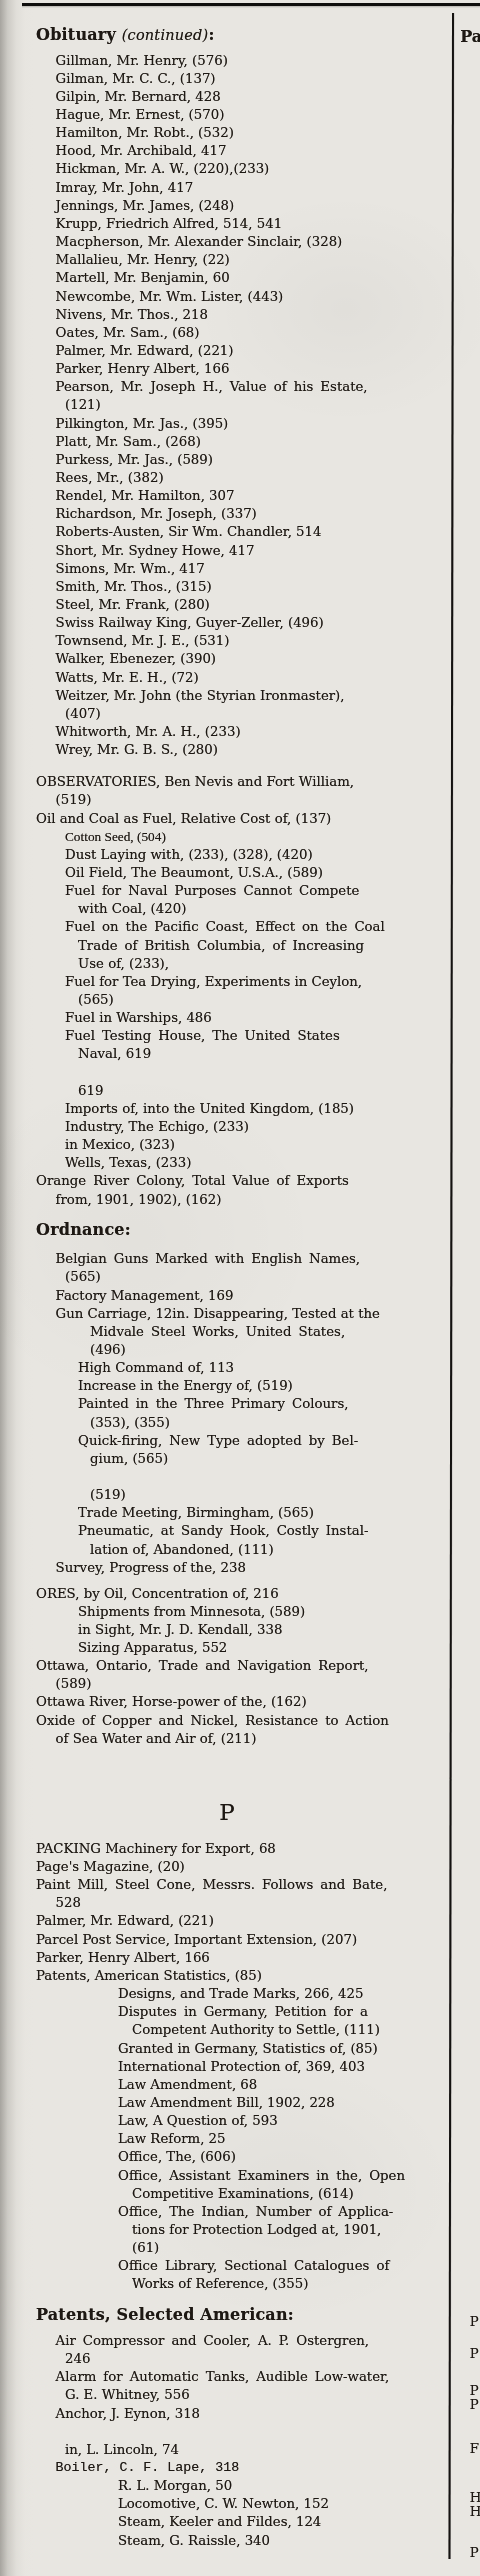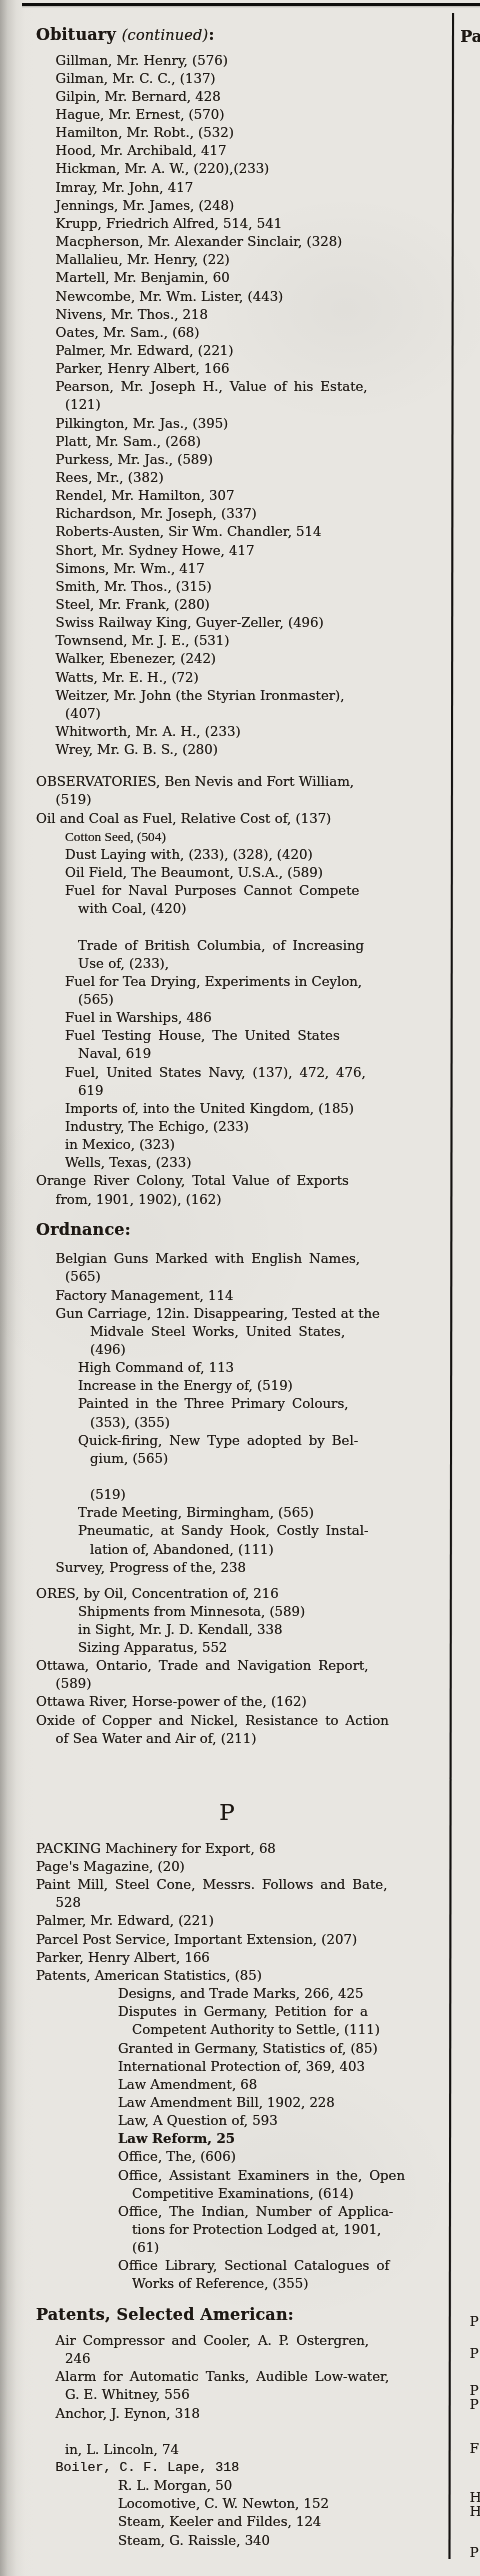--- a/index.html
+++ b/index.html
@@ -100,53 +100,53 @@
       <div class="line ind1" style="top: 469px;">Rees, Mr., (382)</div>
       <div class="line ind1" style="top: 487px;">Rendel, Mr. Hamilton, 307</div>
       <div class="line ind1" style="top: 505px;">Richardson, Mr. Joseph, (337)</div>
       <div class="line ind1" style="top: 523px;">Roberts-Austen, Sir Wm. Chandler, 514</div>
       <div class="line ind1" style="top: 542px;">Short, Mr. Sydney Howe, 417</div>
       <div class="line ind1" style="top: 560px;">Simons, Mr. Wm., 417</div>
       <div class="line ind1" style="top: 578px;">Smith, Mr. Thos., (315)</div>
       <div class="line ind1" style="top: 596px;">Steel, Mr. Frank, (280)</div>
       <div class="line ind1" style="top: 614px;">Swiss Railway King, Guyer-Zeller, (496)</div>
       <div class="line ind1" style="top: 632px;">Townsend, Mr. J. E., (531)</div>
-      <div class="line ind1" style="top: 650px;">Walker, Ebenezer, (242)</div>
+      <div class="line ind1" style="top: 650px;">Walker, Ebenezer, (390)</div>
       <div class="line ind1" style="top: 669px;">Watts, Mr. E. H., (72)</div>
       <div class="line ind1" style="top: 687px;">Weitzer, Mr. John (the Styrian Ironmaster),</div>
       <div class="line ind2" style="top: 705px;">(407)</div>
       <div class="line ind1" style="top: 723px;">Whitworth, Mr. A. H., (233)</div>
       <div class="line ind1" style="top: 741px;">Wrey, Mr. G. B. S., (280)</div>
       <div class="line ind0" style="top: 773px;">OBSERVATORIES, Ben Nevis and Fort William,</div>
       <div class="line ind1" style="top: 791px;">(519)</div>
       <div class="line ind0" style="top: 810px;">Oil and Coal as Fuel, Relative Cost of, (137)</div>
       <div class="line ind2" style="top: 828px; font-family: Liberation Serif, serif;">Cotton Seed, (504)</div>
       <div class="line ind2" style="top: 846px;">Dust Laying with, (233), (328), (420)</div>
       <div class="line ind2" style="top: 864px;">Oil Field, The Beaumont, U.S.A., (589)</div>
       <div class="line ind2 wide" style="top: 882px;">Fuel for Naval Purposes Cannot Compete</div>
       <div class="line ind3" style="top: 900px;">with Coal, (420)</div>
+      <div class="line ind2 wide" style="top: 918px;">Fuel on the Pacific Coast, Effect on the Coal</div>
       <div class="line ind3 wide" style="top: 937px;">Trade of British Columbia, of Increasing</div>
       <div class="line ind3" style="top: 955px;">Use of, (233),</div>
       <div class="line ind2" style="top: 973px;">Fuel for Tea Drying, Experiments in Ceylon,</div>
       <div class="line ind3" style="top: 991px;">(565)</div>
       <div class="line ind2" style="top: 1009px;">Fuel in Warships, 486</div>
       <div class="line ind2 wide" style="top: 1027px;">Fuel Testing House, The United States</div>
       <div class="line ind3" style="top: 1045px;">Naval, 619</div>
-      <div class="line ind2 wide" style="top: 1064px;">Fuel, United States Navy, (137), 472, 476,</div>
       <div class="line ind3" style="top: 1082px;">619</div>
       <div class="line ind2" style="top: 1100px;">Imports of, into the United Kingdom, (185)</div>
       <div class="line ind2" style="top: 1118px;">Industry, The Echigo, (233)</div>
       <div class="line ind2" style="top: 1136px;">in Mexico, (323)</div>
       <div class="line ind2" style="top: 1154px;">Wells, Texas, (233)</div>
       <div class="line ind0 wide" style="top: 1172px;">Orange River Colony, Total Value of Exports</div>
       <div class="line ind1" style="top: 1191px;">from, 1901, 1902), (162)</div>
       <div class="line ind0 h" style="top: 1221px;">Ordnance:</div>
       <div class="line ind1 wide" style="top: 1250px;">Belgian Guns Marked with English Names,</div>
       <div class="line ind2" style="top: 1268px;">(565)</div>
-      <div class="line ind1" style="top: 1287px;">Factory Management, 114</div>
+      <div class="line ind1" style="top: 1287px;">Factory Management, 169</div>
       <div class="line ind1" style="top: 1305px;">Gun Carriage, 12in. Disappearing, Tested at the</div>
       <div class="line ind4 wide" style="top: 1323px;">Midvale Steel Works, United States,</div>
       <div class="line ind4" style="top: 1341px;">(496)</div>
       <div class="line ind3" style="top: 1359px;">High Command of, 113</div>
       <div class="line ind3" style="top: 1377px;">Increase in the Energy of, (519)</div>
       <div class="line ind3 wide" style="top: 1395px;">Painted in the Three Primary Colours,</div>
       <div class="line ind4" style="top: 1414px;">(353), (355)</div>
       <div class="line ind3 wide" style="top: 1432px;">Quick-firing, New Type adopted by Bel-</div>
       <div class="line ind4" style="top: 1450px;">gium, (565)</div>
       <div class="line ind4" style="top: 1486px;">(519)</div>
@@ -173,21 +173,21 @@
       <div class="line ind0" style="top: 1949px;">Parker, Henry Albert, 166</div>
       <div class="line ind0" style="top: 1967px;">Patents, American Statistics, (85)</div>
       <div class="line ind5" style="top: 1985px;">Designs, and Trade Marks, 266, 425</div>
       <div class="line ind5 wide" style="top: 2003px;">Disputes in Germany, Petition for a</div>
       <div class="line ind6" style="top: 2021px;">Competent Authority to Settle, (111)</div>
       <div class="line ind5" style="top: 2040px;">Granted in Germany, Statistics of, (85)</div>
       <div class="line ind5" style="top: 2058px;">International Protection of, 369, 403</div>
       <div class="line ind5" style="top: 2076px;">Law Amendment, 68</div>
       <div class="line ind5" style="top: 2094px;">Law Amendment Bill, 1902, 228</div>
       <div class="line ind5" style="top: 2112px;">Law, A Question of, 593</div>
-      <div class="line ind5" style="top: 2130px; font-weight: bold;">Law Reform, 25</div>
+      <div class="line ind5" style="top: 2130px;">Law Reform, 25</div>
       <div class="line ind5" style="top: 2148px;">Office, The, (606)</div>
       <div class="line ind5 wide" style="top: 2167px;">Office, Assistant Examiners in the, Open</div>
       <div class="line ind6" style="top: 2185px;">Competitive Examinations, (614)</div>
       <div class="line ind5 wide" style="top: 2203px;">Office, The Indian, Number of Applica-</div>
       <div class="line ind6" style="top: 2221px;">tions for Protection Lodged at, 1901,</div>
       <div class="line ind6" style="top: 2239px;">(61)</div>
       <div class="line ind5 wide" style="top: 2257px;">Office Library, Sectional Catalogues of</div>
       <div class="line ind6" style="top: 2275px;">Works of Reference, (355)</div>
       <div class="line ind0 h" style="top: 2306px;">Patents, Selected American:</div>
       <div class="line ind1 wide" style="top: 2332px;">Air Compressor and Cooler, A. P. Ostergren,</div>

